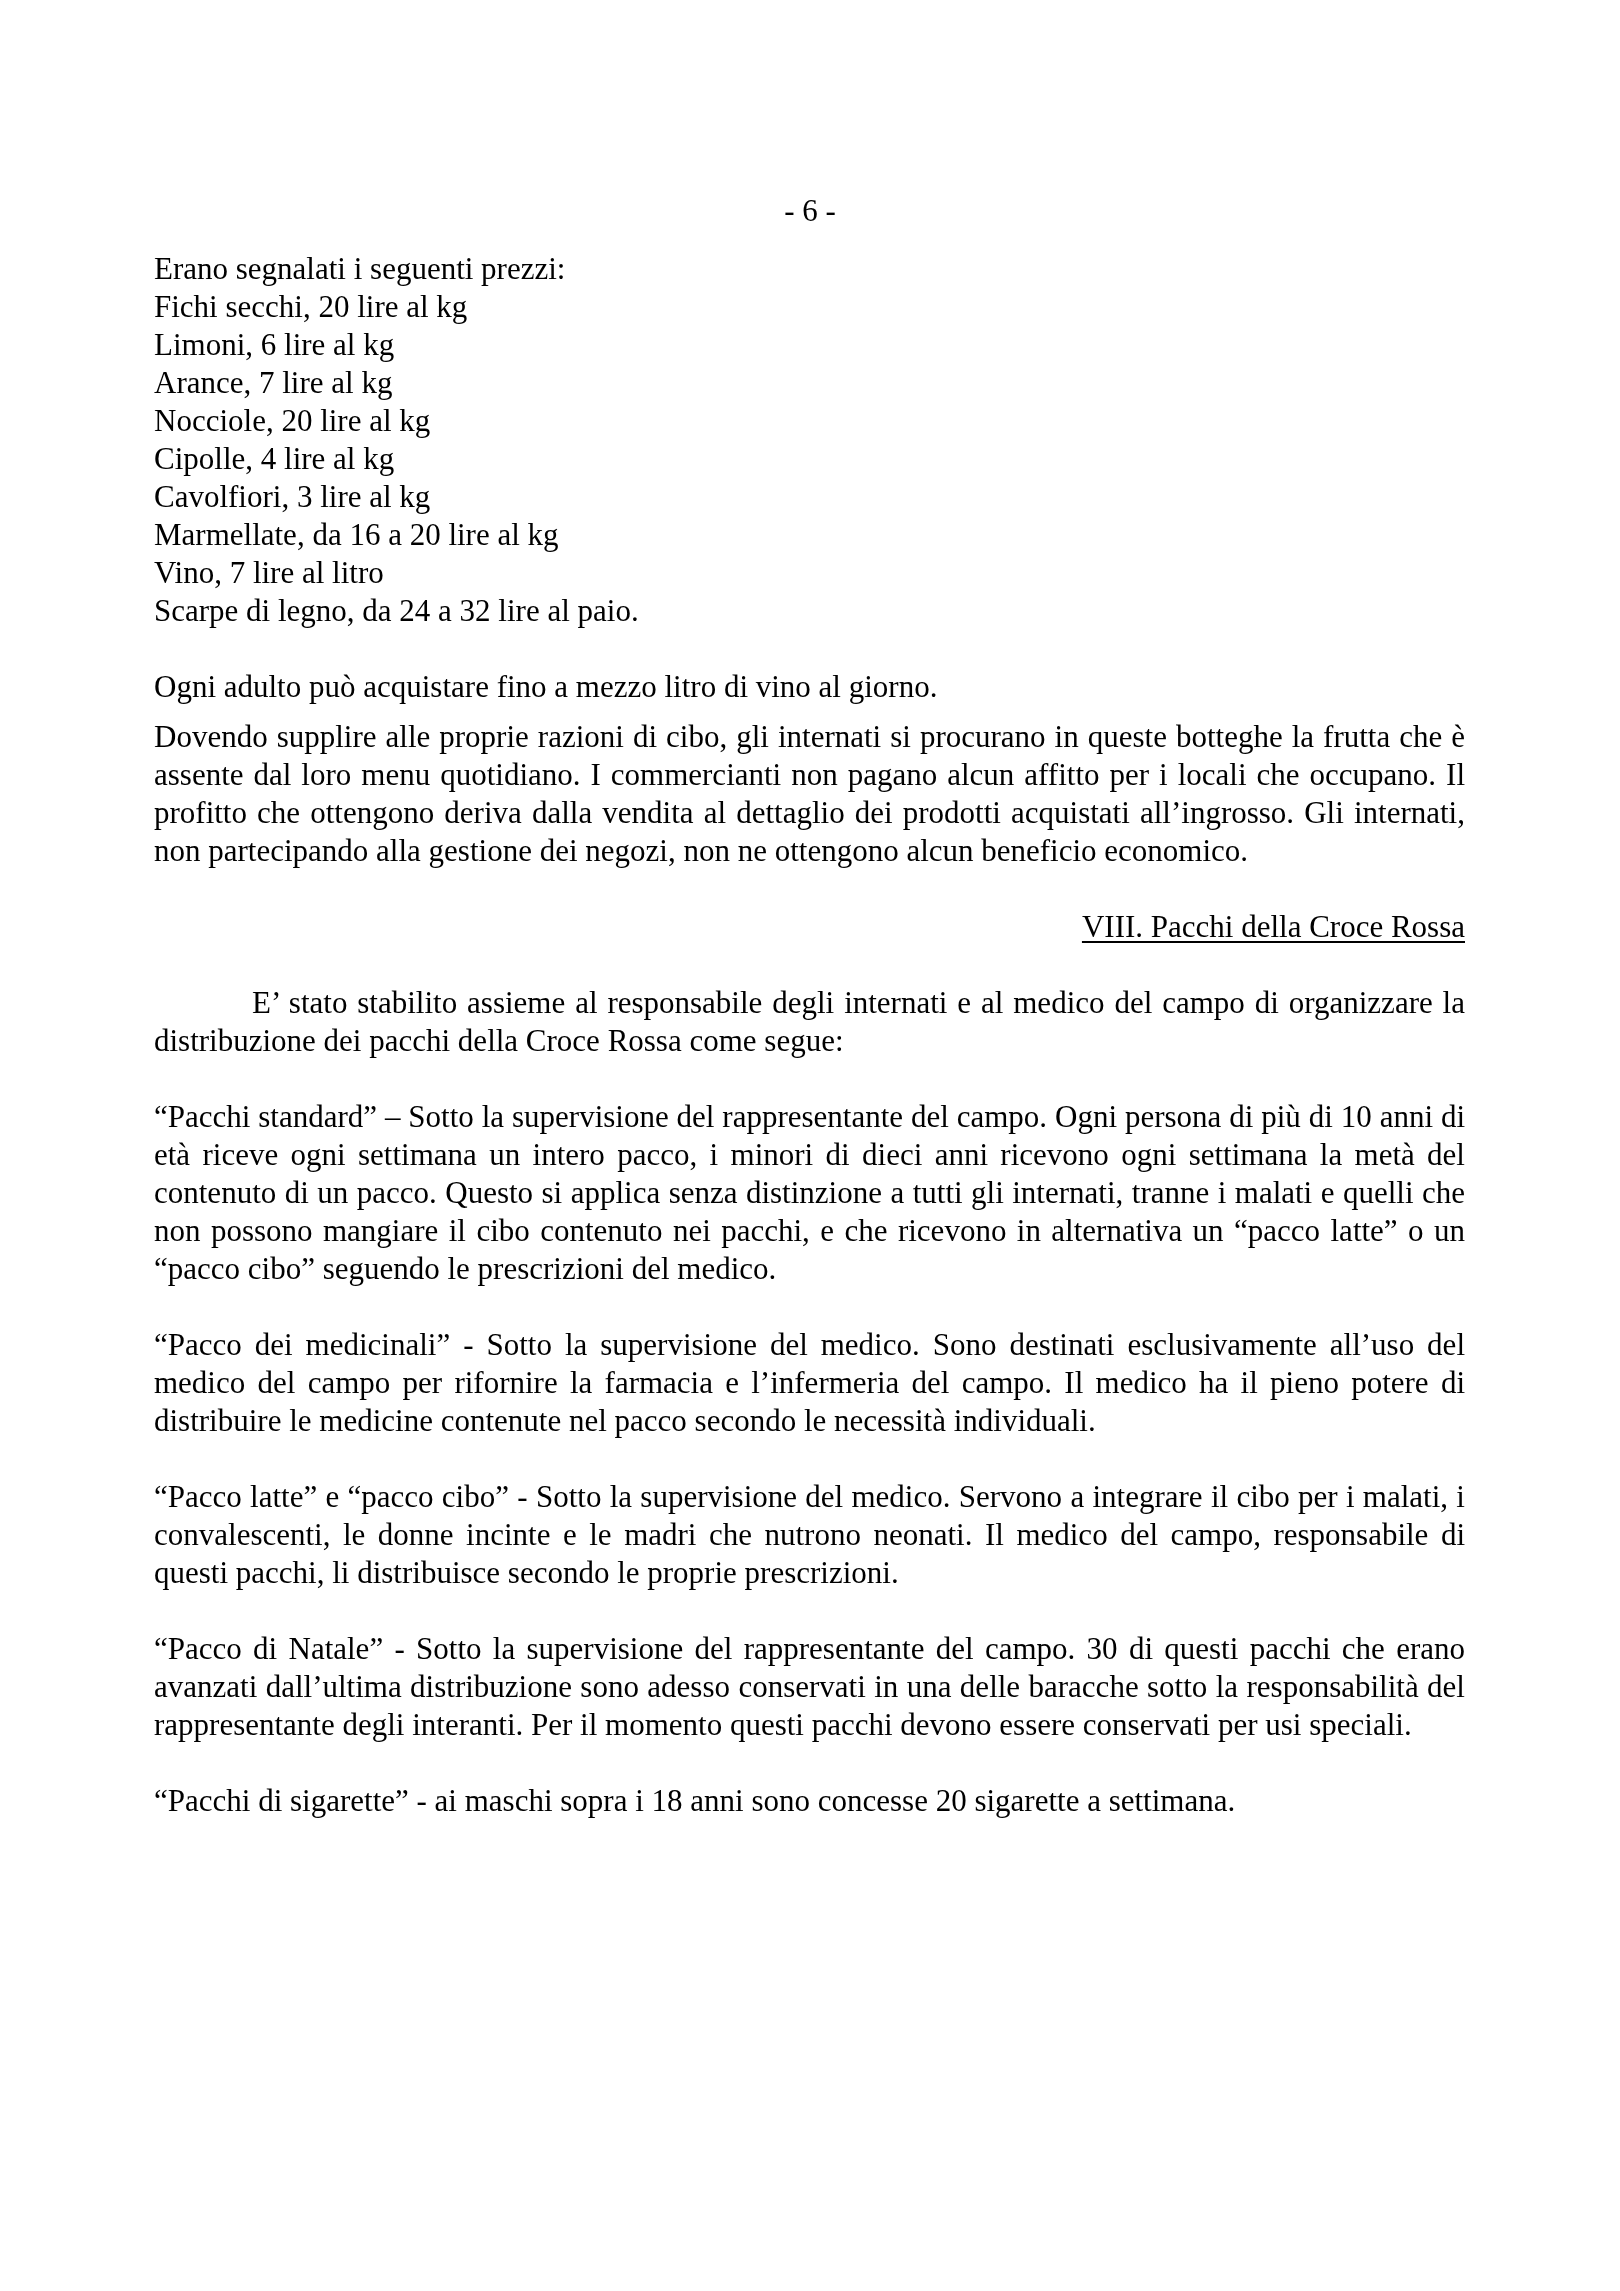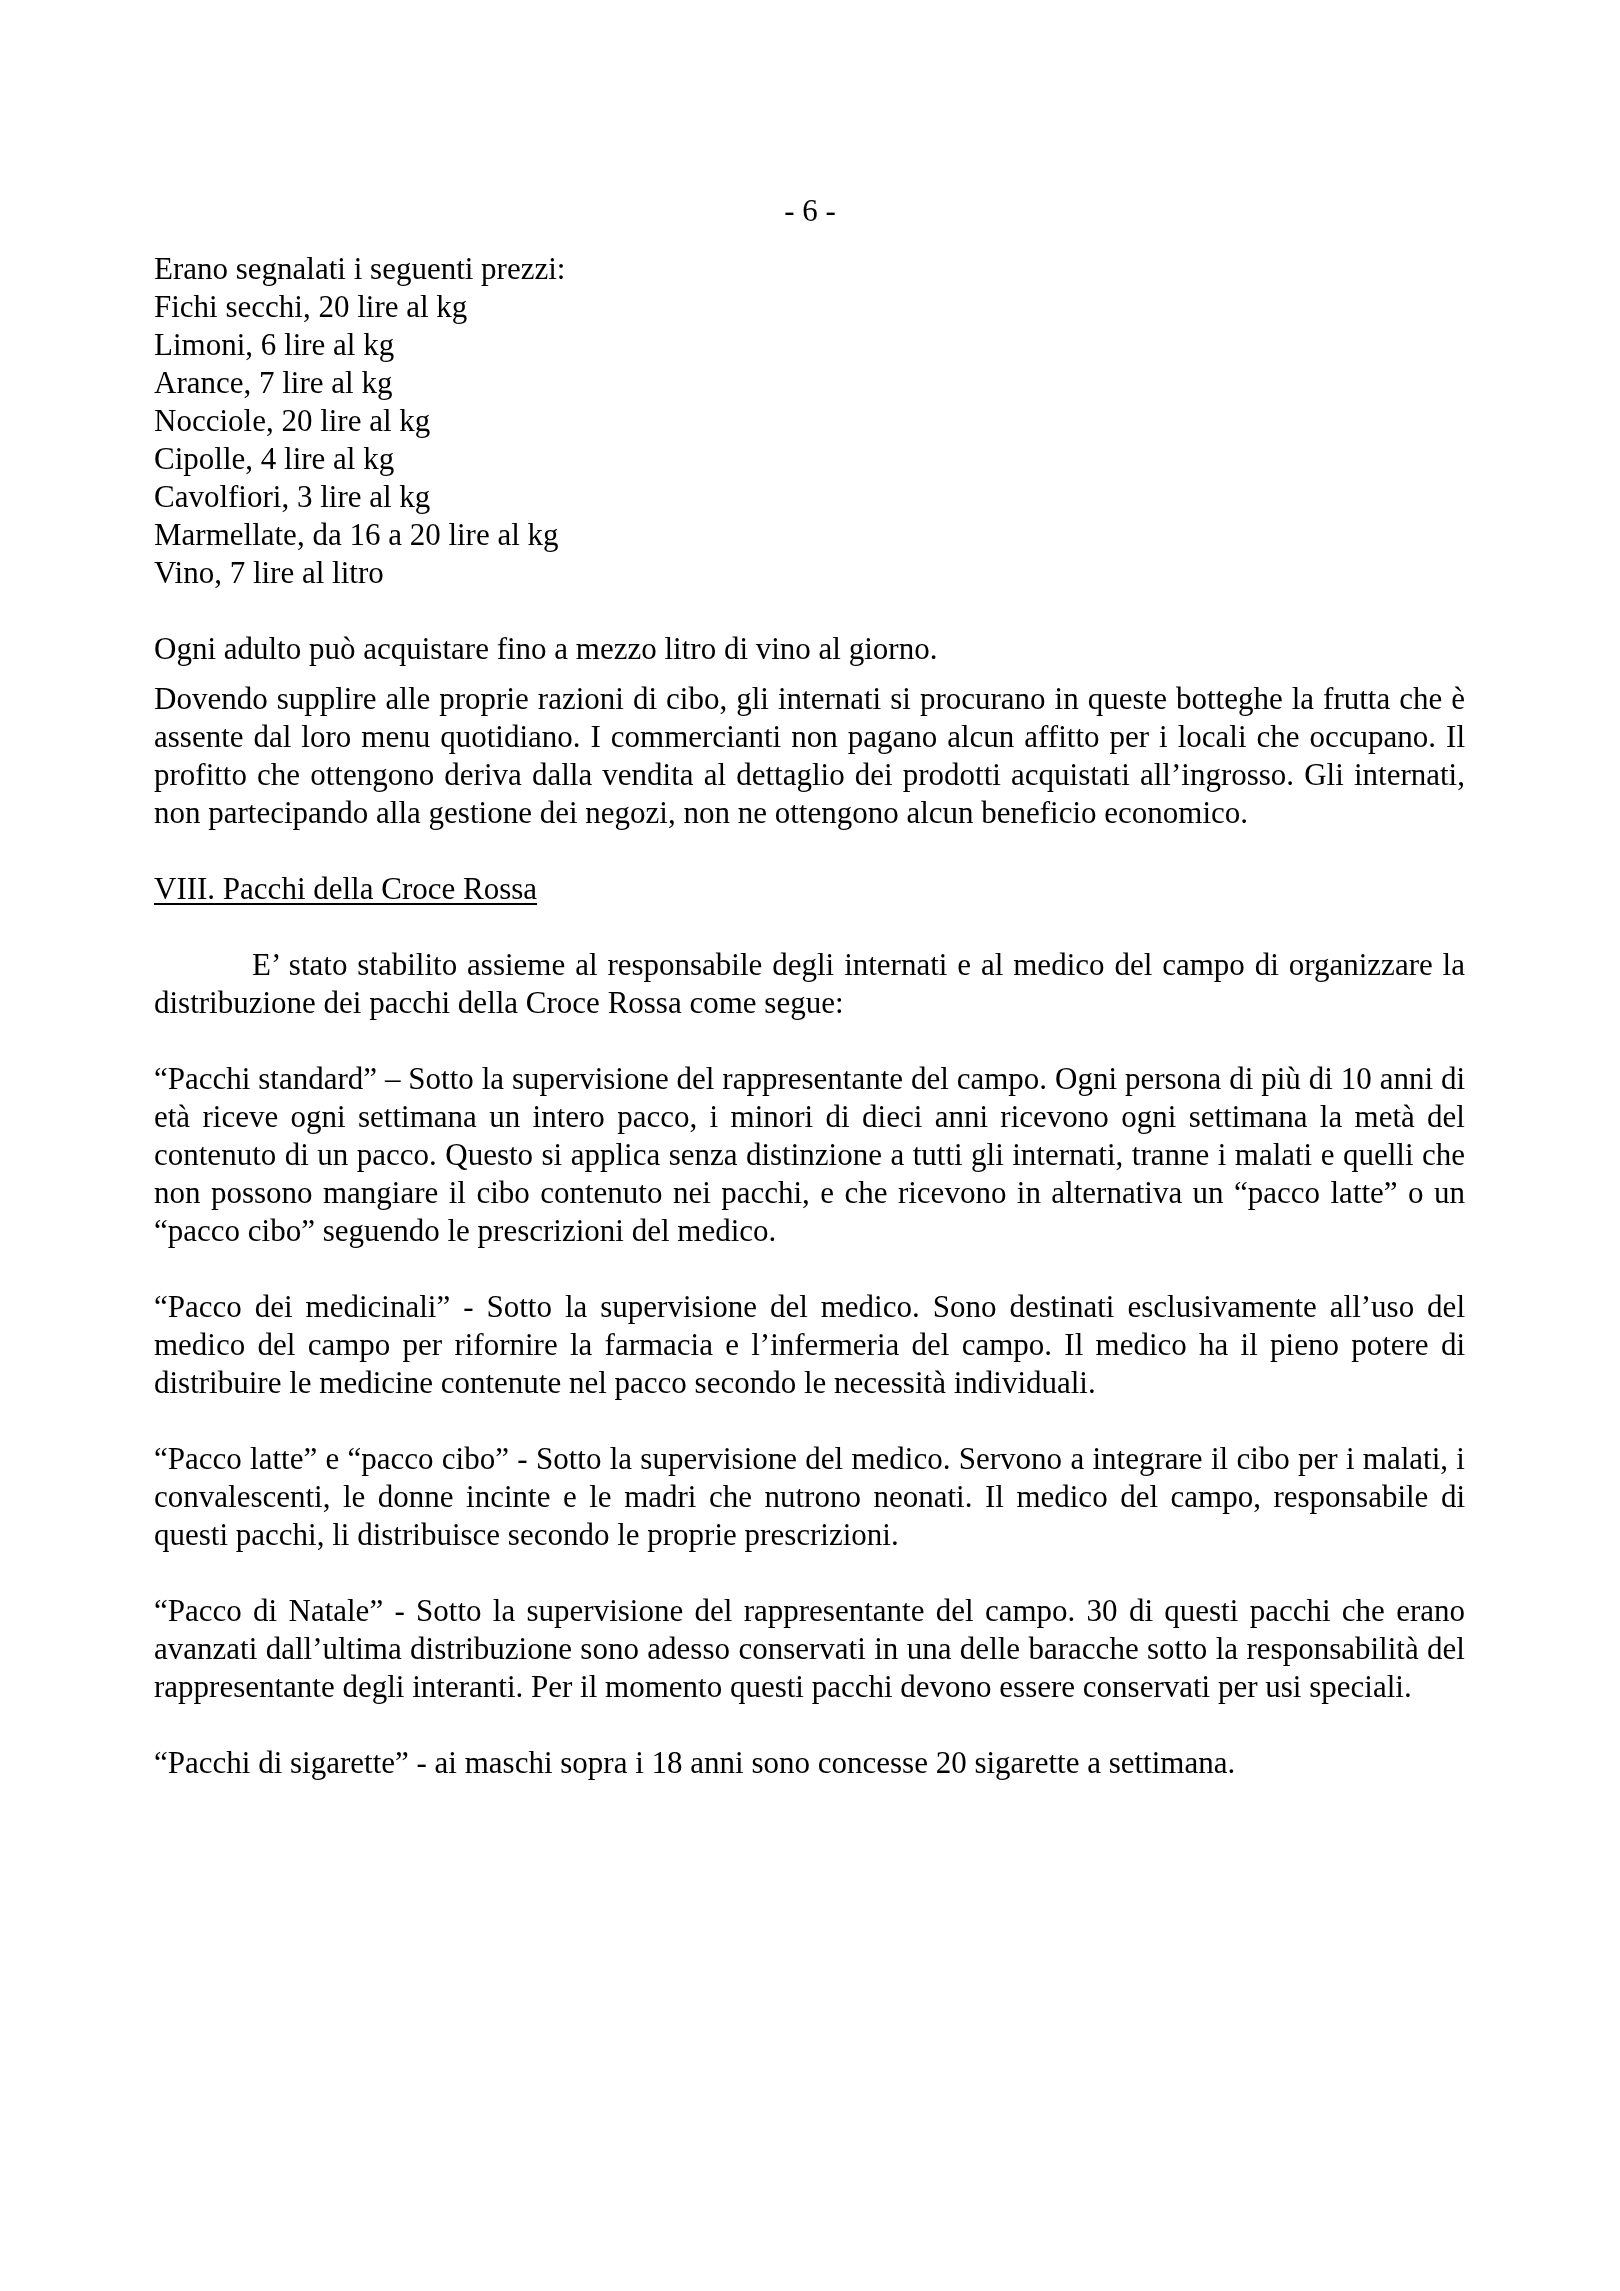--- a/index.html
+++ b/index.html
@@ -46,20 +46,21 @@
     .list {
       margin: 0 0 38px 0;
     }
     .heading {
       margin: 0 0 38px 0;
       text-decoration: underline;
       text-decoration-thickness: 2px;
       text-underline-offset: 3.9px;
       font-weight: normal;
       font-size: 31px;
+      text-align: right;
     }
     .indent {
       text-indent: 98px;
     }
     .u {
       text-decoration-thickness: 2px;
       text-underline-offset: 3.9px;
     }
   </style>
 </head>
@@ -72,20 +73,21 @@
   <div class="list">
     <span class="line">Erano segnalati i seguenti prezzi:</span>
     <span class="line">Fichi secchi, 20 lire al kg</span>
     <span class="line">Limoni, 6 lire al kg</span>
     <span class="line">Arance, 7 lire al kg</span>
     <span class="line">Nocciole, 20 lire al kg</span>
     <span class="line">Cipolle, 4 lire al kg</span>
     <span class="line">Cavolfiori, 3 lire al kg</span>
     <span class="line">Marmellate, da 16 a 20 lire al kg</span>
     <span class="line">Vino, 7 lire al litro</span>
+    <span class="line">Scarpe di legno, da 24 a 32 lire al paio.</span>
   </div>
 
   <div class="para tight">Ogni adulto può acquistare fino a mezzo litro di vino al giorno.</div>
   <div class="para">Dovendo supplire alle proprie razioni di cibo, gli internati si procurano in queste botteghe la frutta che è assente dal loro menu quotidiano. I commercianti non pagano alcun affitto per i locali che occupano. Il profitto che ottengono deriva dalla vendita al dettaglio dei prodotti acquistati all’ingrosso. Gli internati, non partecipando alla gestione dei negozi, non ne ottengono alcun beneficio economico.</div>
 
   <div class="heading">VIII. Pacchi della Croce Rossa</div>
 
   <div class="para indent">E’ stato stabilito assieme al responsabile degli internati e al medico del campo di organizzare la distribuzione dei pacchi della Croce Rossa come segue:</div>
 
   <div class="para">

